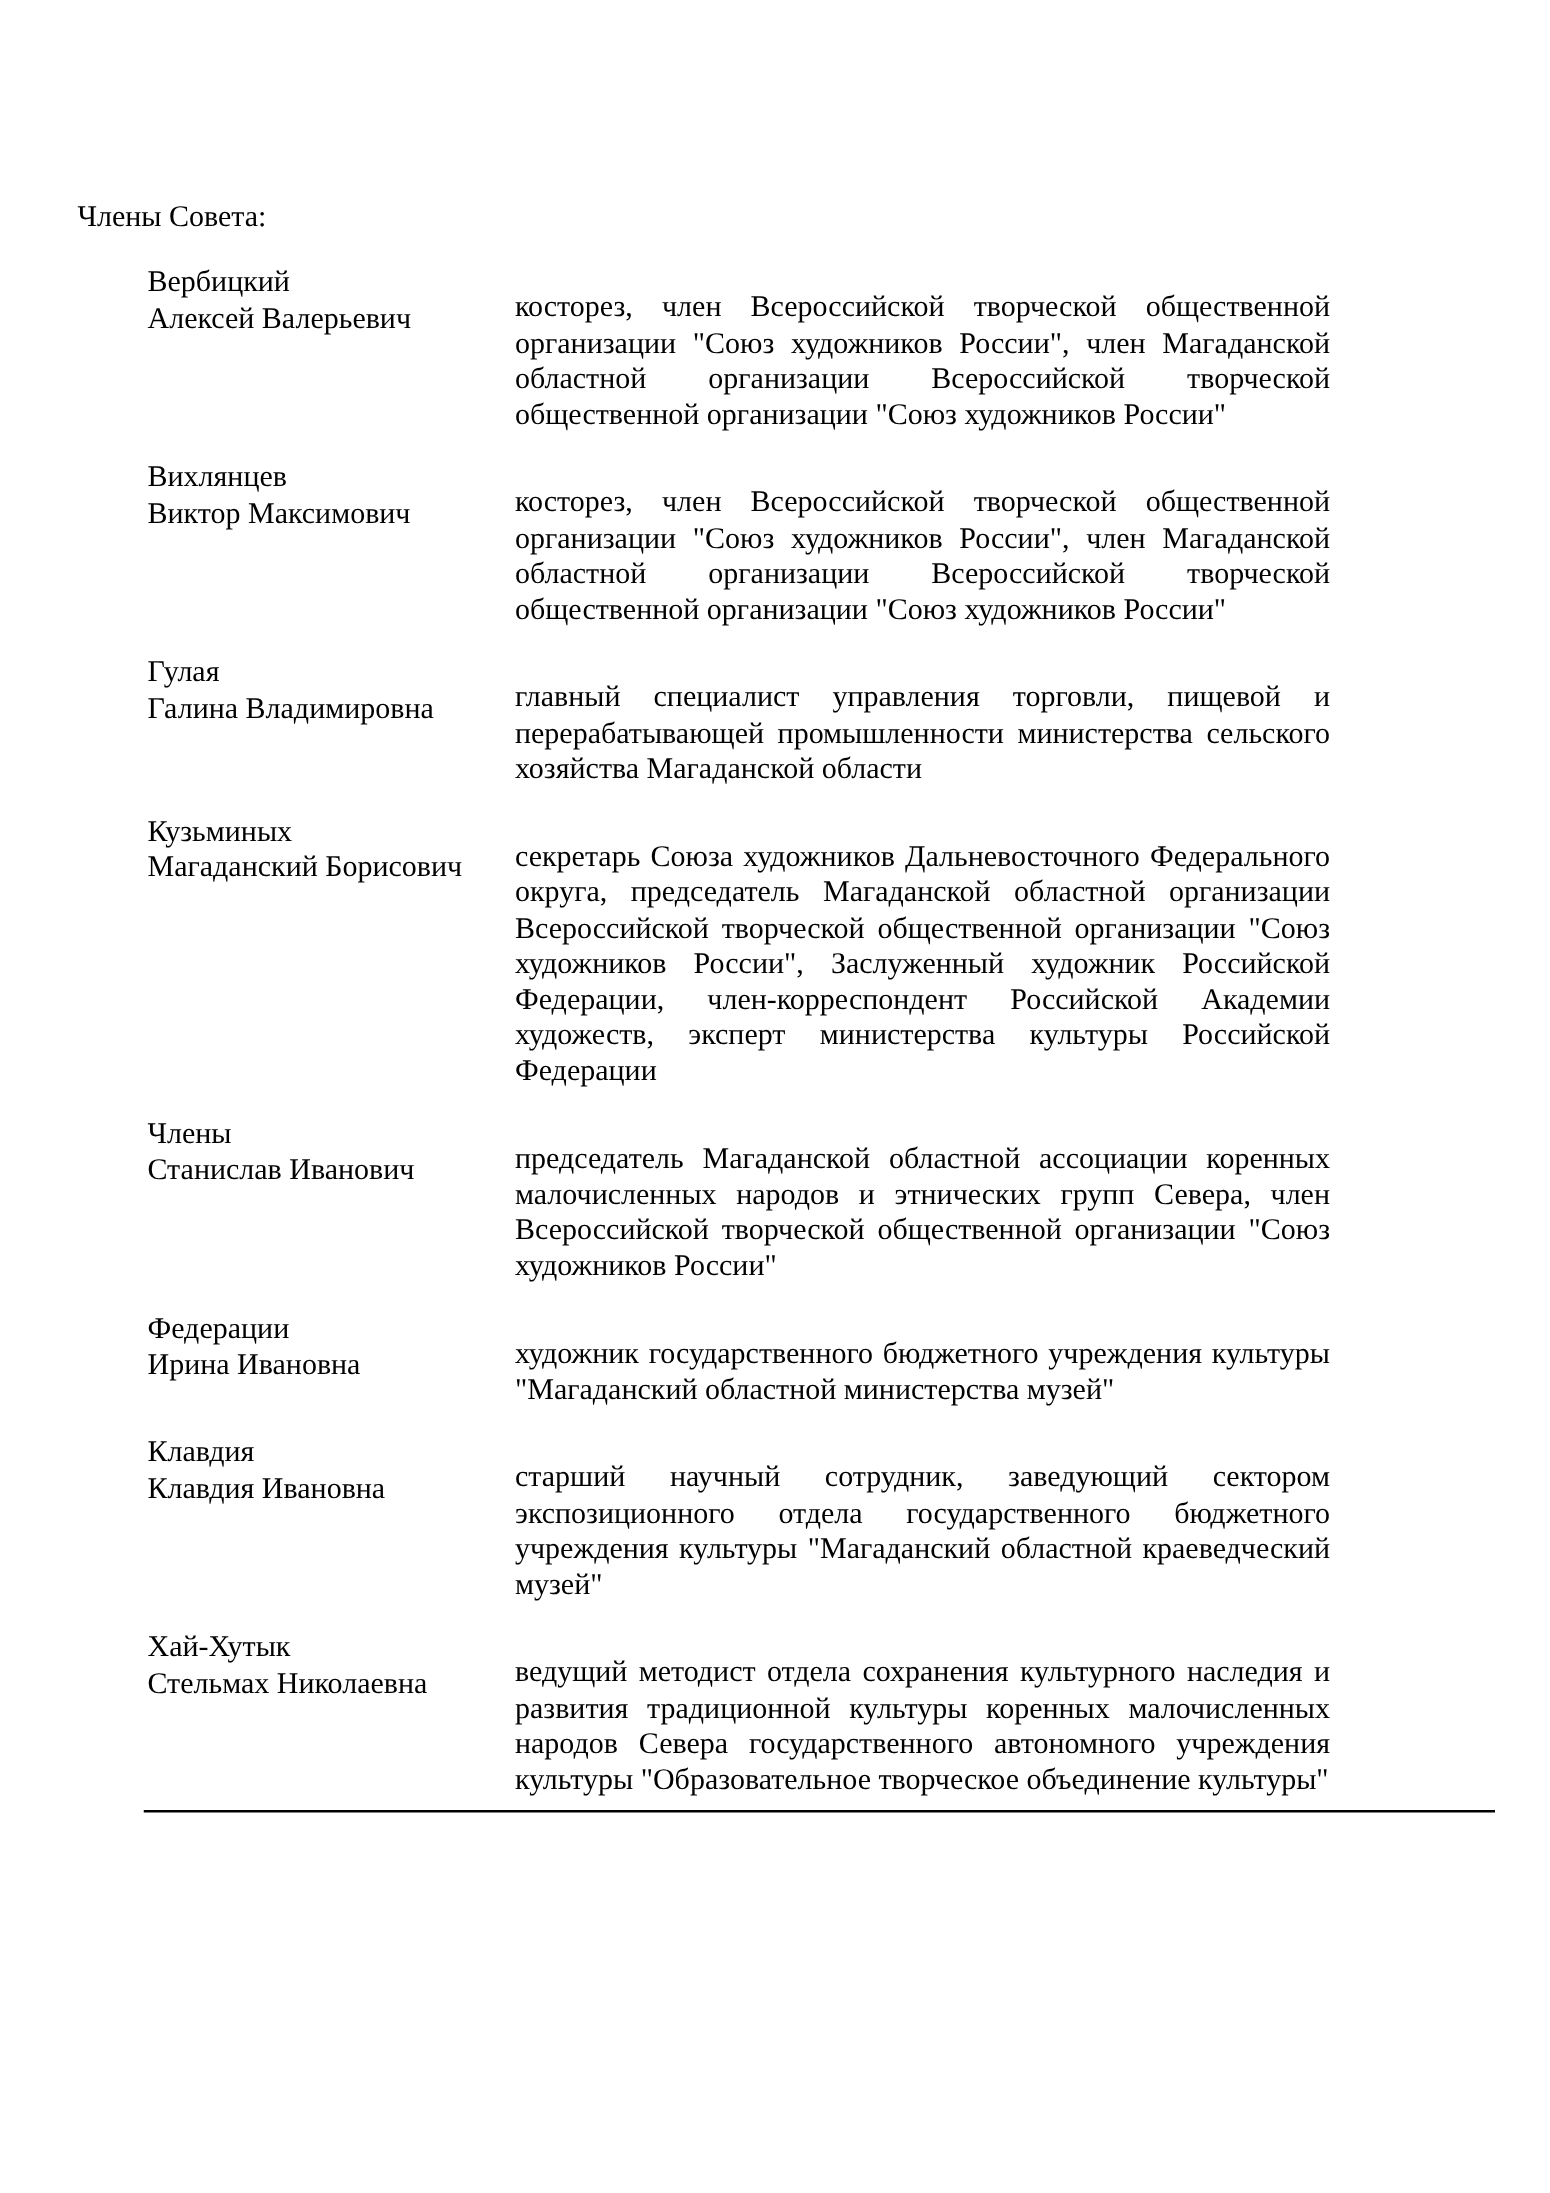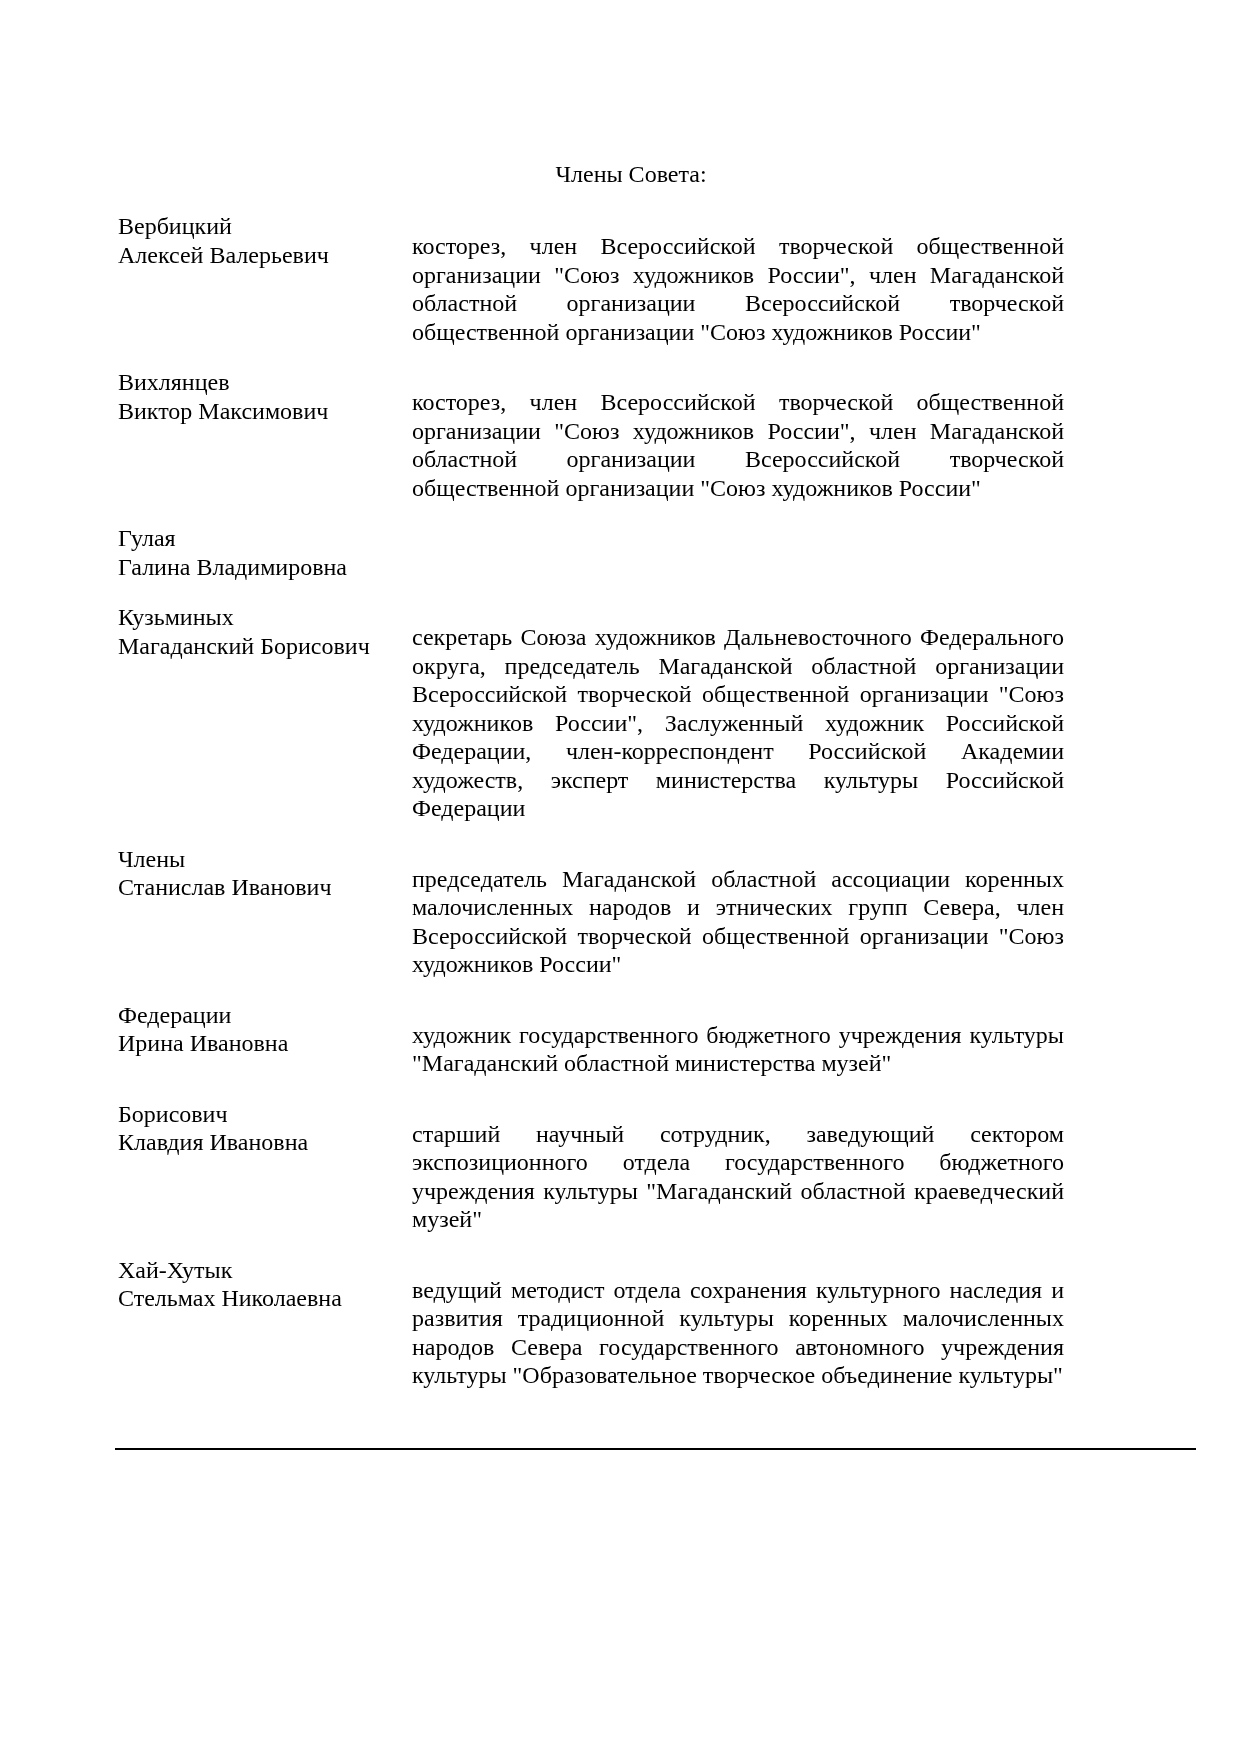--- a/index.html
+++ b/index.html
@@ -1,19 +1,19 @@
 <!DOCTYPE html>
 <html><head>
 <meta charset="utf-8">
 <style>
   html, body { margin: 0; padding: 0; background: #ffffff; }
   body { width: 1240px; height: 1754px; position: relative; overflow: hidden;
          font-family: "Liberation Serif", "DejaVu Serif", serif; color: #000; }
-  .heading { position: absolute; top: 160px; left: 0; width: 1240px; text-align: center;
-             font-size: 24px; line-height: 28px; padding-left: 22px; box-sizing: border-box; }
+  .heading { position: absolute; top: 160px; left: 0; width: 1240px; 
+             font-size: 24px; line-height: 28px; padding-left: 62px; box-sizing: border-box; }
   .list { position: absolute; top: 212px; left: 118px; width: 946px; }
   .row { display: flex; margin-bottom: 22px; font-size: 24px; line-height: 28.5px; }
   .name { width: 294px; flex: none; }
   .name span { display: block; }
   .desc { width: 652px; text-align: justify; margin-top: 20px; }
   .rule { position: absolute; left: 115px; width: 1081px; top: 1448px; height: 2px; background: #000; }
 </style>
 </head>
 <body>
 
@@ -32,20 +32,21 @@
       <span>Вихлянцев</span>
       <span>Виктор Максимович</span>
     </div>
     <div class="desc">косторез, член Всероссийской творческой общественной организации "Союз художников России", член Магаданской областной организации Всероссийской творческой общественной организации "Союз художников России"</div>
   </div>
   <div class="row">
     <div class="name">
       <span>Гулая</span>
       <span>Галина Владимировна</span>
     </div>
+    <div class="desc">главный специалист управления торговли, пищевой и перерабатывающей промышленности министерства сельского хозяйства Магаданской области</div>
   </div>
   <div class="row">
     <div class="name">
       <span>Кузьминых</span>
       <span>Магаданский Борисович</span>
     </div>
     <div class="desc">секретарь Союза художников Дальневосточного Федерального округа, председатель Магаданской областной организации Всероссийской творческой общественной организации "Союз художников России", Заслуженный художник Российской Федерации, член-корреспондент Российской Академии художеств, эксперт министерства культуры Российской Федерации</div>
   </div>
   <div class="row">
     <div class="name">
@@ -56,21 +57,21 @@
   </div>
   <div class="row">
     <div class="name">
       <span>Федерации</span>
       <span>Ирина Ивановна</span>
     </div>
     <div class="desc">художник государственного бюджетного учреждения культуры "Магаданский областной министерства музей"</div>
   </div>
   <div class="row">
     <div class="name">
-      <span>Борисович</span>
+      <span>Клавдия</span>
       <span>Клавдия Ивановна</span>
     </div>
     <div class="desc">старший научный сотрудник, заведующий сектором экспозиционного отдела государственного бюджетного учреждения культуры "Магаданский областной краеведческий музей"</div>
   </div>
   <div class="row">
     <div class="name">
       <span>Хай-Хутык</span>
       <span>Стельмах Николаевна</span>
     </div>
     <div class="desc">ведущий методист отдела сохранения культурного наследия и развития традиционной культуры коренных малочисленных народов Севера государственного автономного учреждения культуры "Образовательное творческое объединение культуры"</div>

